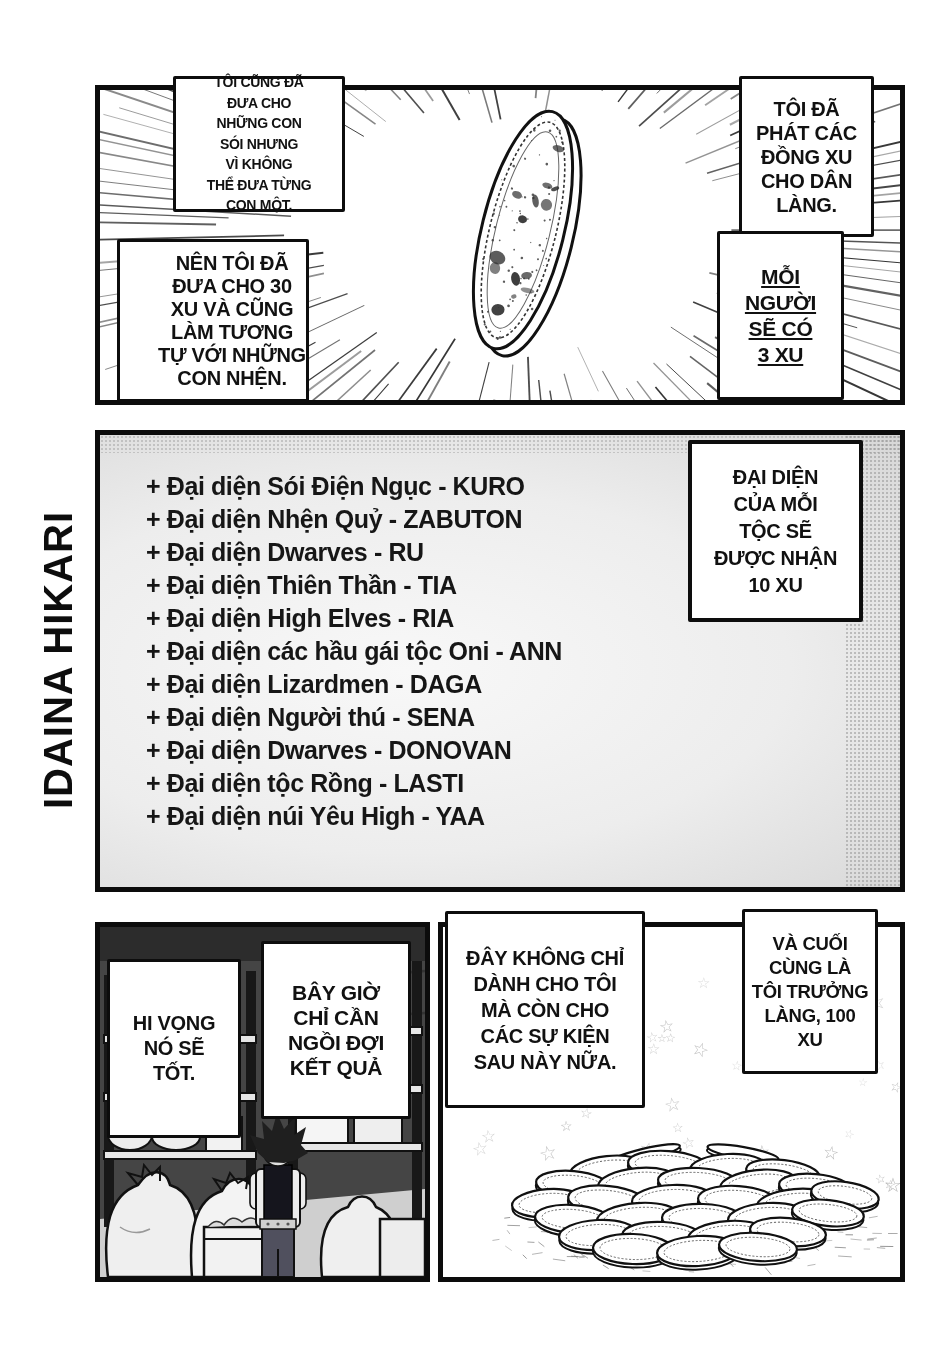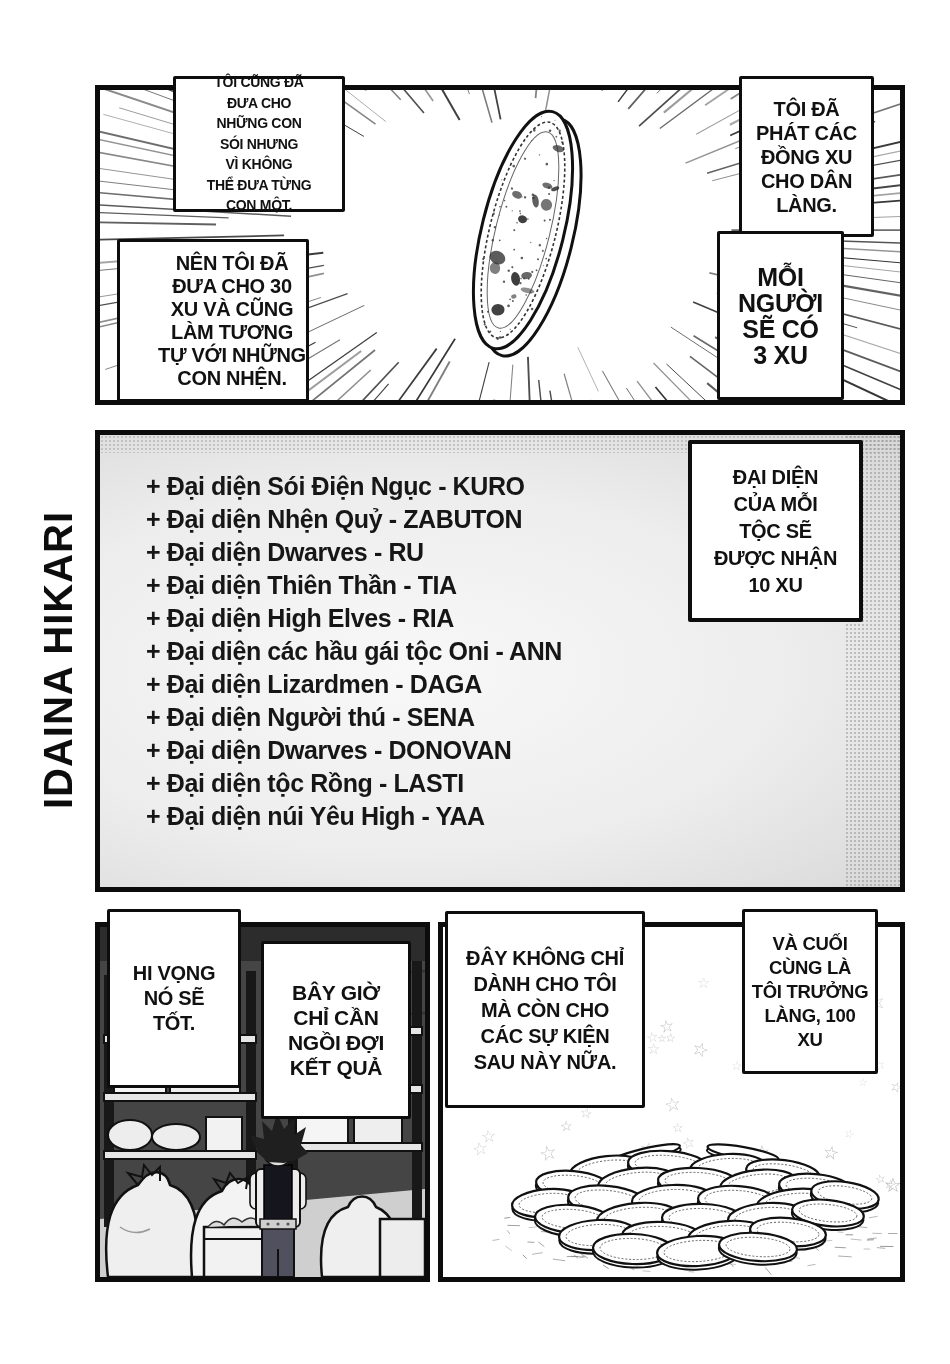--- a/index.html
+++ b/index.html
@@ -17,23 +17,23 @@
   .bubble{
     position:absolute;z-index:6;box-sizing:border-box;background:#fff;border:3px solid #0d0d0d;
     display:flex;align-items:center;justify-content:center;text-align:center;
     font-weight:bold;letter-spacing:-0.3px;border-radius:2px;
   }
   .bubble span{white-space:pre-line;display:block;width:100%;}
 
   #bubble-wolves      {left:157px;top:76px; width:172px;height:136px;font-size:14px;line-height:20.5px;margin-left:16px;}
   #bubble-spiders     {left:117px;top:239px;width:192px;height:163px;font-size:20px;line-height:23px;padding-left:38px;}
   #bubble-villagers   {left:739px;top:76px; width:135px;height:161px;font-size:20px;line-height:24px;}
-  #bubble-three-coins {left:717px;top:231px;width:127px;height:169px;font-size:25px;line-height:26px;}
+  #bubble-three-coins {left:717px;top:231px;width:127px;height:169px;font-size:21px;line-height:26px;text-decoration:underline;}
   #bubble-reps        {left:688px;top:440px;width:175px;height:182px;font-size:20px;line-height:27px;border-width:4px;z-index:5;}
-  #bubble-hope        {left:107px;top:909px;width:134px;height:179px;font-size:20px;line-height:25px;}
+  #bubble-hope        {left:107px;top:959px;width:134px;height:179px;font-size:20px;line-height:25px;}
   #bubble-wait        {left:261px;top:905px;width:150px;height:178px;font-size:21px;line-height:25px;margin-top:36px;}
   #bubble-events      {left:445px;top:911px;width:200px;height:197px;font-size:20px;line-height:26px;}
   #bubble-chief       {left:742px;top:909px;width:136px;height:165px;font-size:18.5px;line-height:24px;}
 
   #vertical-title{
     position:absolute;left:-134px;top:630px;width:400px;height:60px;z-index:4;
     transform:rotate(-90deg);transform-origin:center;
     text-align:center;font-size:40px;font-weight:800;letter-spacing:1px;color:#0d0d0d;
   }
 

